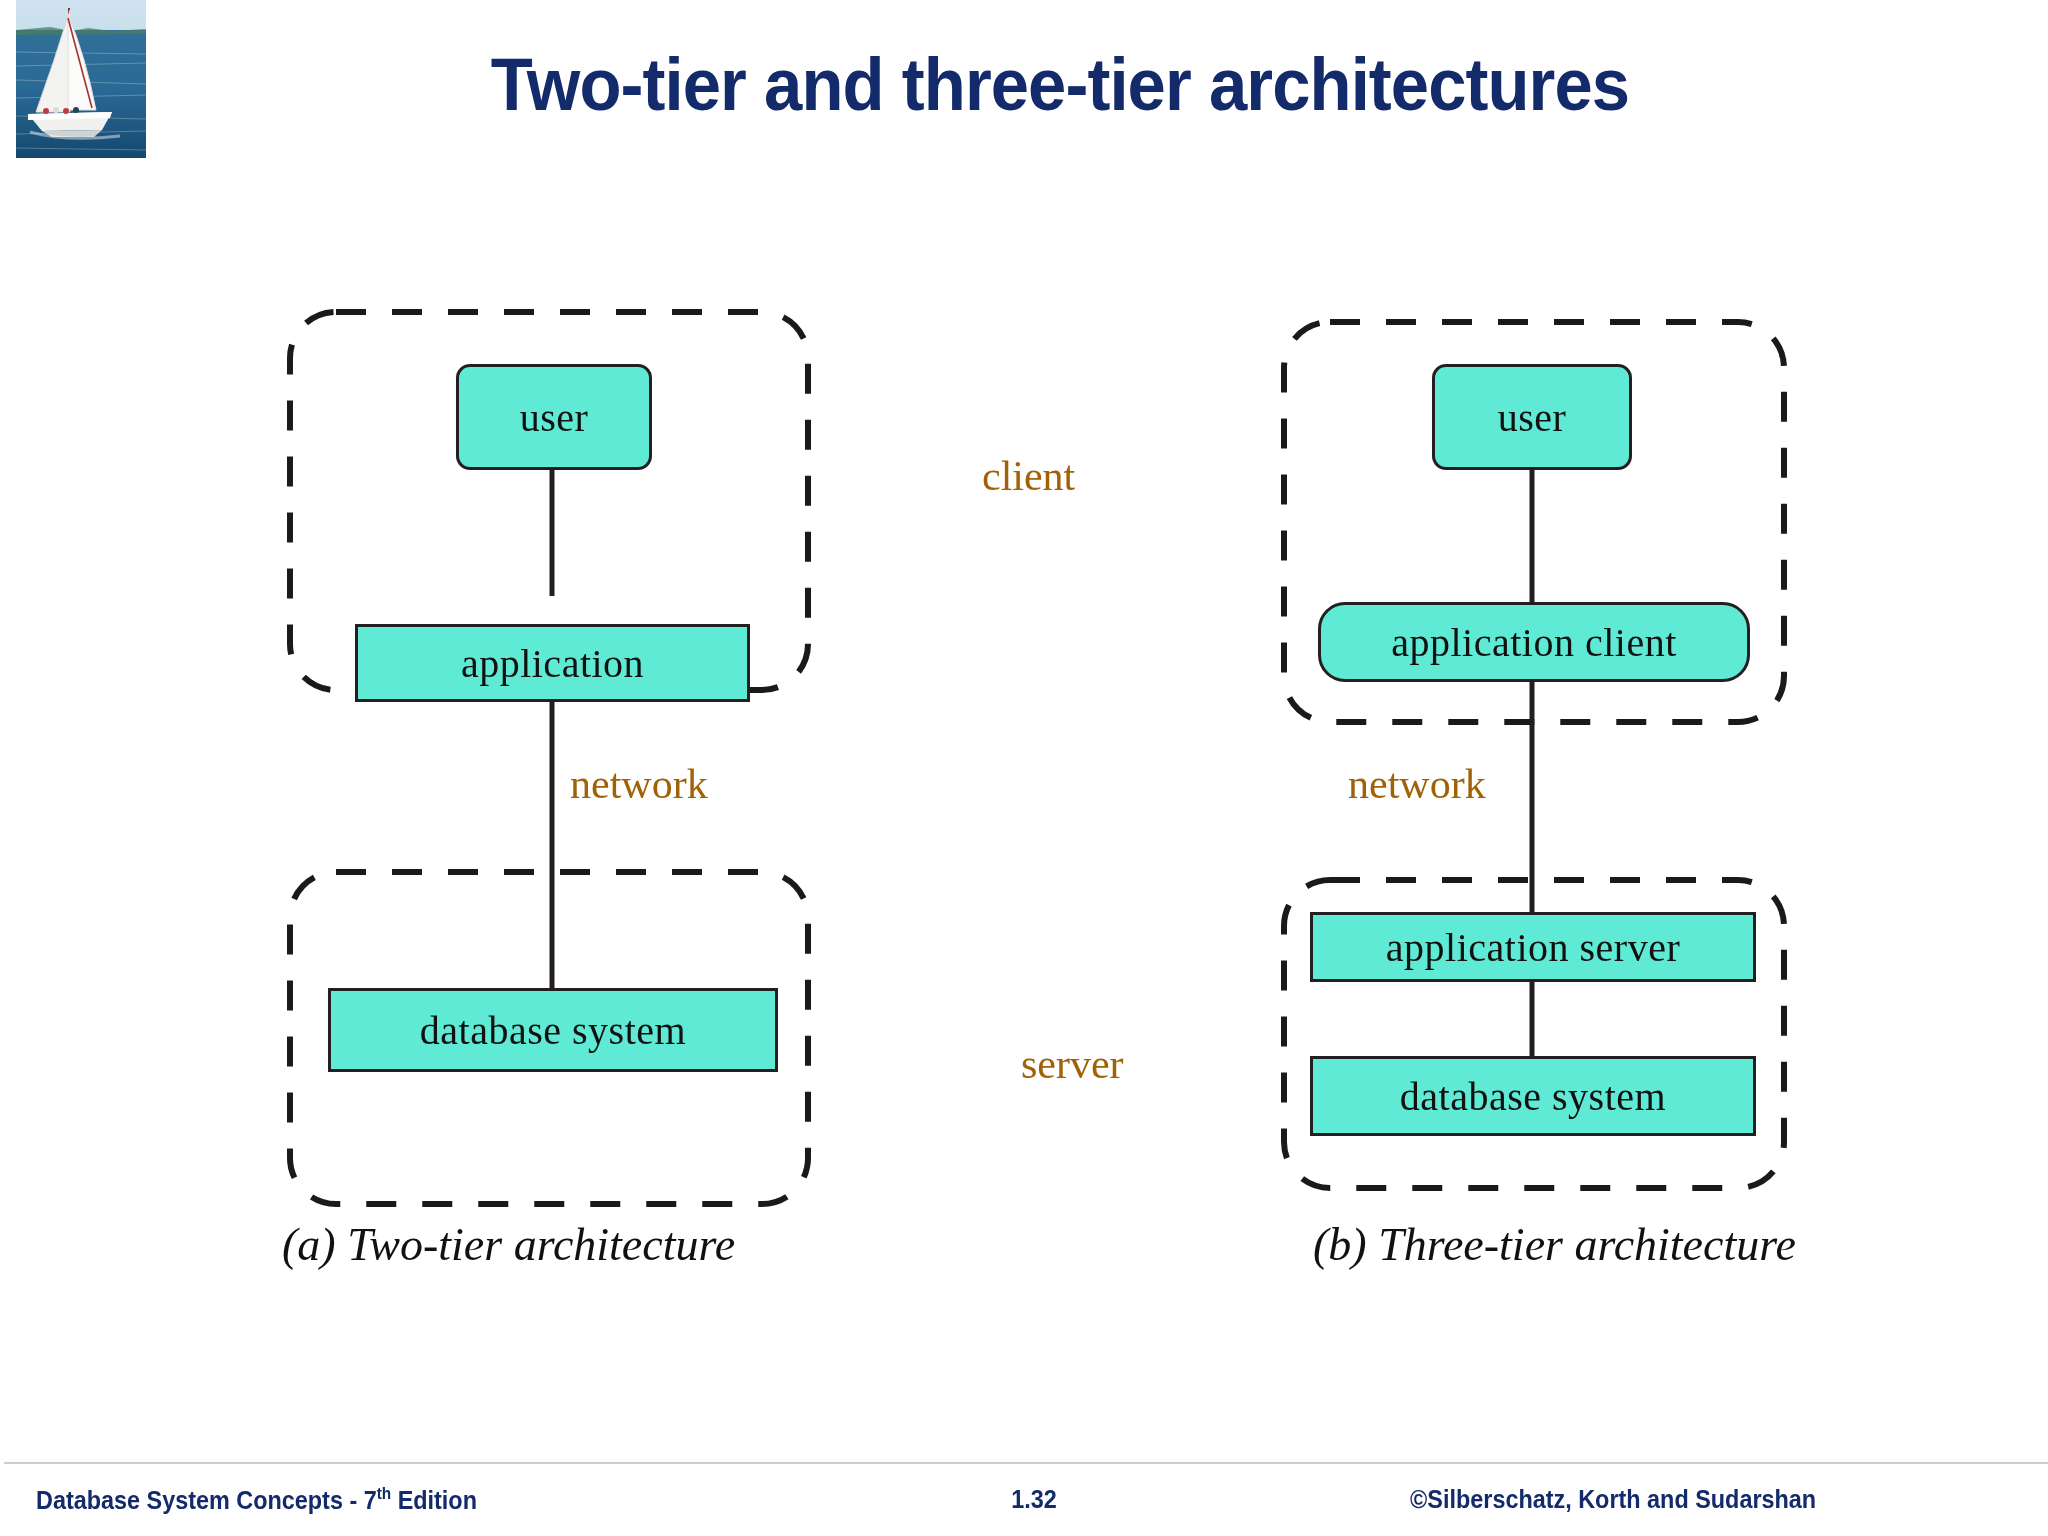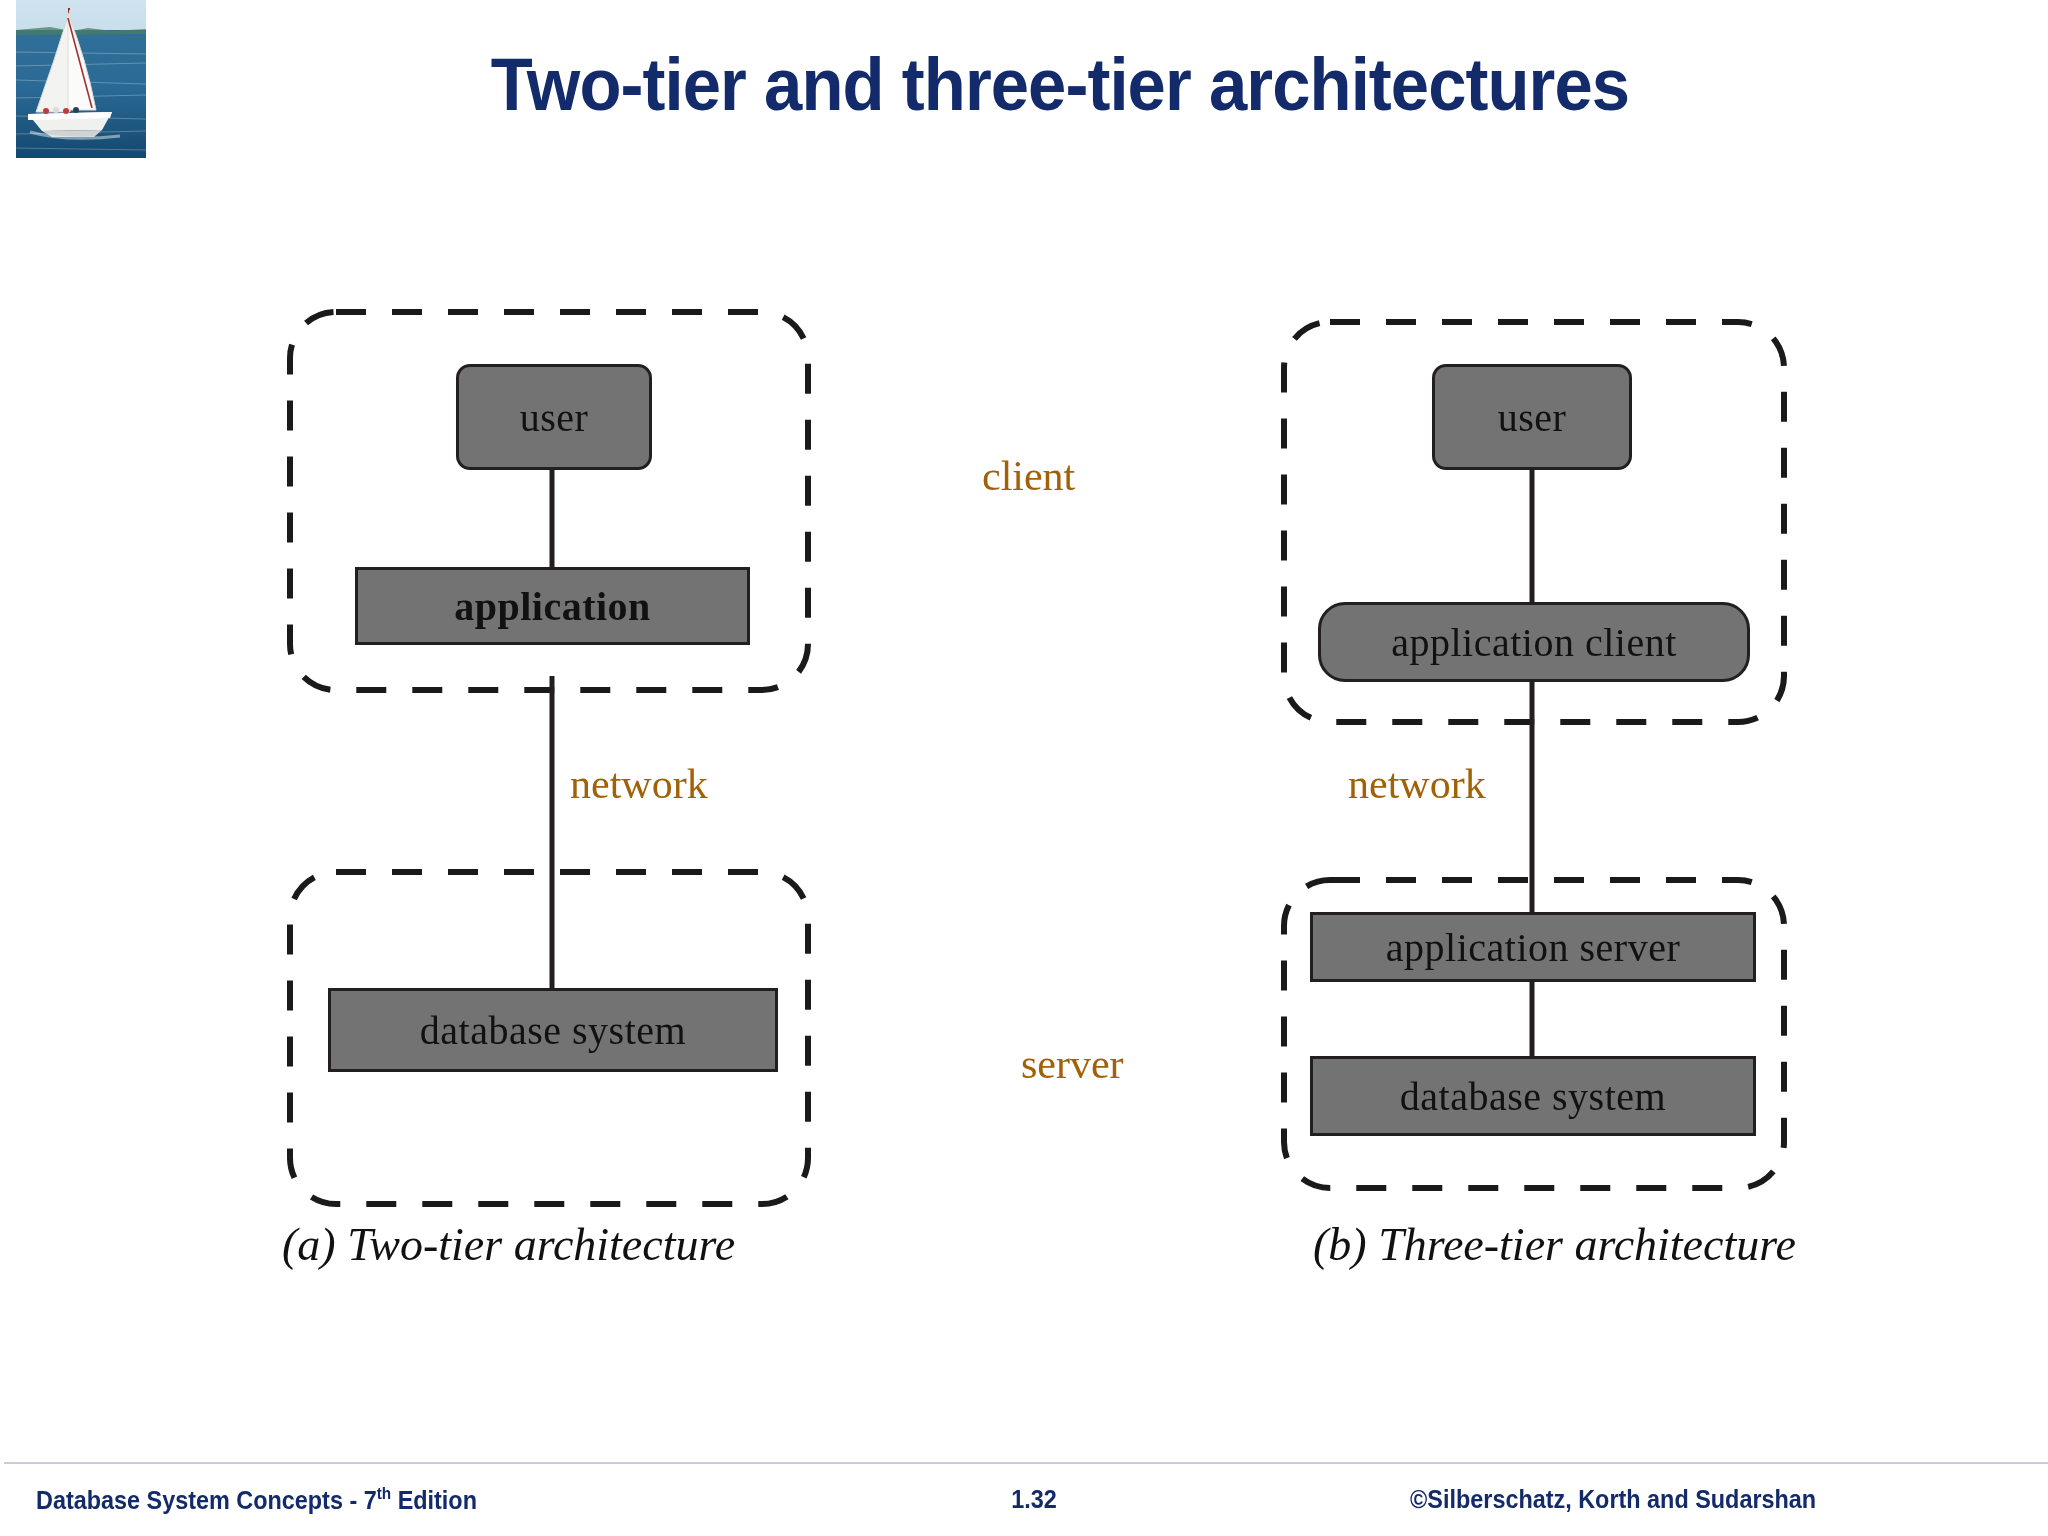--- a/index.html
+++ b/index.html
@@ -50,21 +50,21 @@
     top: 0;
     width: 2048px;
     height: 1536px;
     pointer-events: none;
   }
   .diagram svg { display: block; }
 
   
   .node {
     position: absolute;
-    background: #737373;
+    background: #5eead4;
     border: 3px solid #231f20;
     box-sizing: border-box;
     display: flex;
     align-items: center;
     justify-content: center;
     font-family: "Liberation Serif", "DejaVu Serif", serif;
     font-size: 40px;
     color: #111111;
     letter-spacing: 0.5px;
   }
@@ -184,21 +184,21 @@
     <rect x="1284" y="322" width="500" height="400" rx="46" ry="46" fill="none" stroke="#1a1a1a" stroke-width="6" stroke-dasharray="30 26" stroke-linecap="butt"></rect>
     <rect x="1284" y="880" width="500" height="308" rx="46" ry="46" fill="none" stroke="#1a1a1a" stroke-width="6" stroke-dasharray="30 26" stroke-linecap="butt"></rect>
     <line x1="1532" y1="470" x2="1532" y2="602" stroke="#231f20" stroke-width="5"></line>
     <line x1="1532" y1="682" x2="1532" y2="912" stroke="#231f20" stroke-width="5"></line>
     <line x1="1532" y1="982" x2="1532" y2="1056" stroke="#231f20" stroke-width="5"></line>
   </svg>
 </div>
 
 <div class="node rounded" style="left:456px; top:364px; width:196px; height:106px;">user</div>
 
-<div class="node" style="left:355px; top:567px; width:395px; height:78px;font-weight:bold;">application</div>
+<div class="node" style="left:355px; top:624px; width:395px; height:78px;">application</div>
 
 <div class="node" style="left:328px; top:988px; width:450px; height:84px;">database system</div>
 
 <div class="dlabel" style="left:570px; top:760px;">network</div>
 
 <div class="caption" style="left:282px; top:1218px;">(a) Two-tier architecture</div>
 
 <div class="node rounded" style="left:1432px; top:364px; width:200px; height:106px;">user</div>
 
 <div class="node" style="left:1318px; top:602px; width:432px; height:80px;border-radius:27px;">application client</div>

